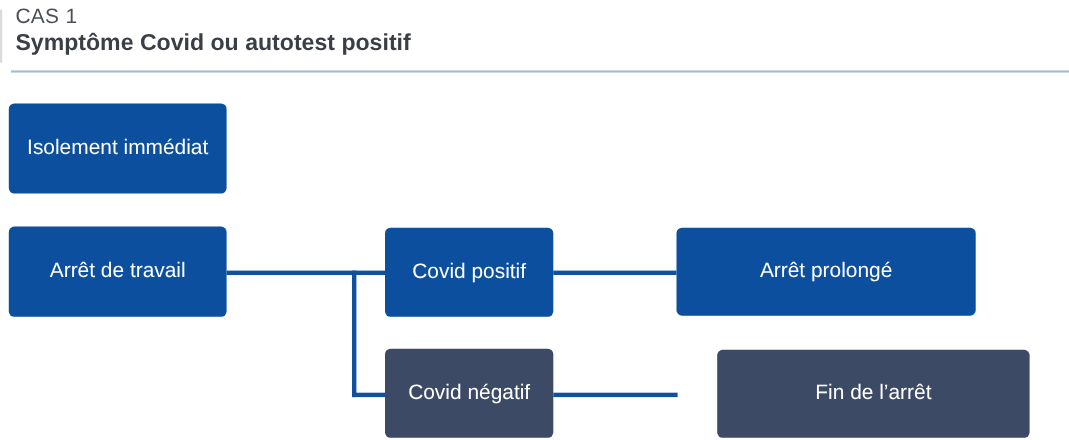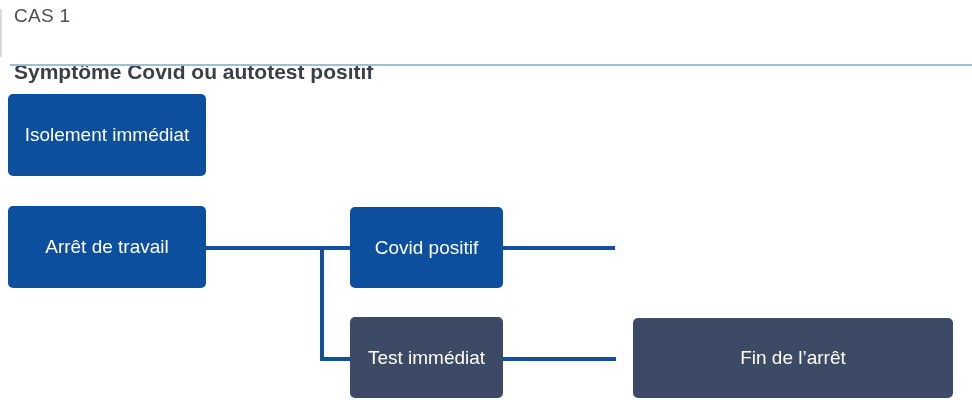--- a/index.html
+++ b/index.html
@@ -38,21 +38,20 @@
     color:var(--kicker-text);
     letter-spacing:0.3px;
   }
   .page-title{
     position:absolute;
     left:14px; top:25px;
     font-size:21px;
     line-height:27px;
     font-weight:700;
     color:var(--title-text);
-    margin-top:33px;
   }
   .divider{
     position:absolute;
     left:10px; top:64px;
     width:962px;
     height:2px;
     background:var(--divider);
   }
   .node{
     position:absolute;
@@ -64,21 +63,21 @@
     font-size:19px;
     text-align:center;
   }
   .node--blue{background:var(--primary-blue);}
   .node--slate{background:var(--dark-slate);}
   .n-isolement{left:8px;  top:94px;  width:198px; height:82px;}
   .n-arret-travail{left:8px; top:206px; width:198px; height:82px;}
   .n-test-positif{left:350px; top:207px; width:153px; height:81px;}
   .n-arret-prolonge{left:615px; top:207px; width:272px; height:80px;}
   .n-test-negatif{left:350px; top:317px; width:153px; height:81px;}
-  .n-fin-arret{left:633px; top:318px; width:320px; height:80px;text-align:center;}
+  .n-fin-arret{left:652px; top:318px; width:284px; height:80px;text-align:center;}
   .connector{
     position:absolute;
     background:var(--connector-blue);
   }
   .c-arret-to-branch{left:206px; top:246px; width:144px; height:4px;}
   .c-branch-vertical{left:320px; top:246px; width:4px; height:115px;}
   .c-branch-to-negatif{left:320px; top:357px; width:30px; height:4px;}
   .c-positif-to-prolonge{left:503px; top:246px; width:112px; height:4px;}
   .c-negatif-to-fin{left:503px; top:357px; width:113px; height:4px;}
 </style>
@@ -94,22 +93,23 @@
   <div class="page-title">Symptôme Covid ou autotest positif</div>
 
   <div class="divider"></div>
 
   <div class="node node--blue n-arret-travail">Arrêt de travail</div>
 
   <div class="node node--blue n-isolement">Isolement immédiat</div>
 
   <div class="node node--blue n-test-positif">Covid positif</div>
 
+  <div class="node node--blue n-arret-prolonge">Arrêt prolongé</div>
 
-  <div class="node node--slate n-test-negatif">Test immédiat</div>
+  <div class="node node--slate n-test-negatif">Covid négatif</div>
 
   <div class="node node--slate n-fin-arret">Fin de l’arrêt</div>
 
   <div class="connector c-arret-to-branch"></div>
 
   <div class="connector c-branch-vertical"></div>
 
   <div class="connector c-branch-to-negatif"></div>
 
   <div class="connector c-positif-to-prolonge"></div>

